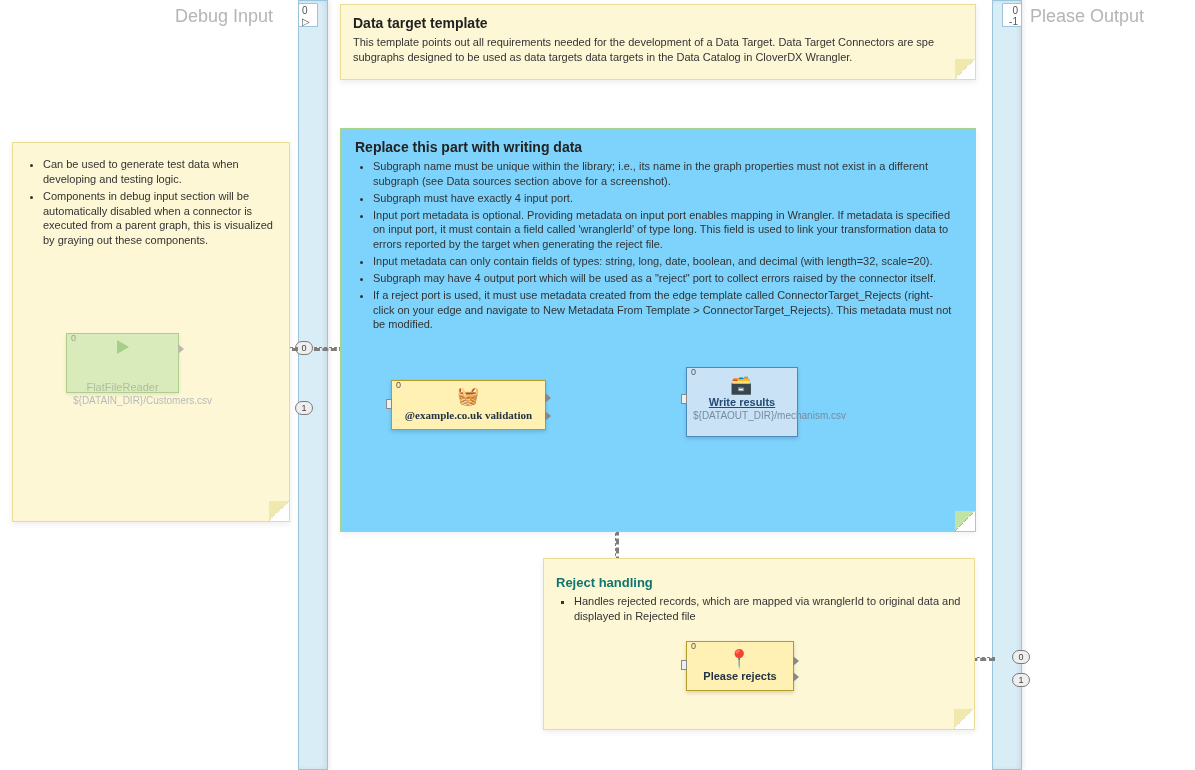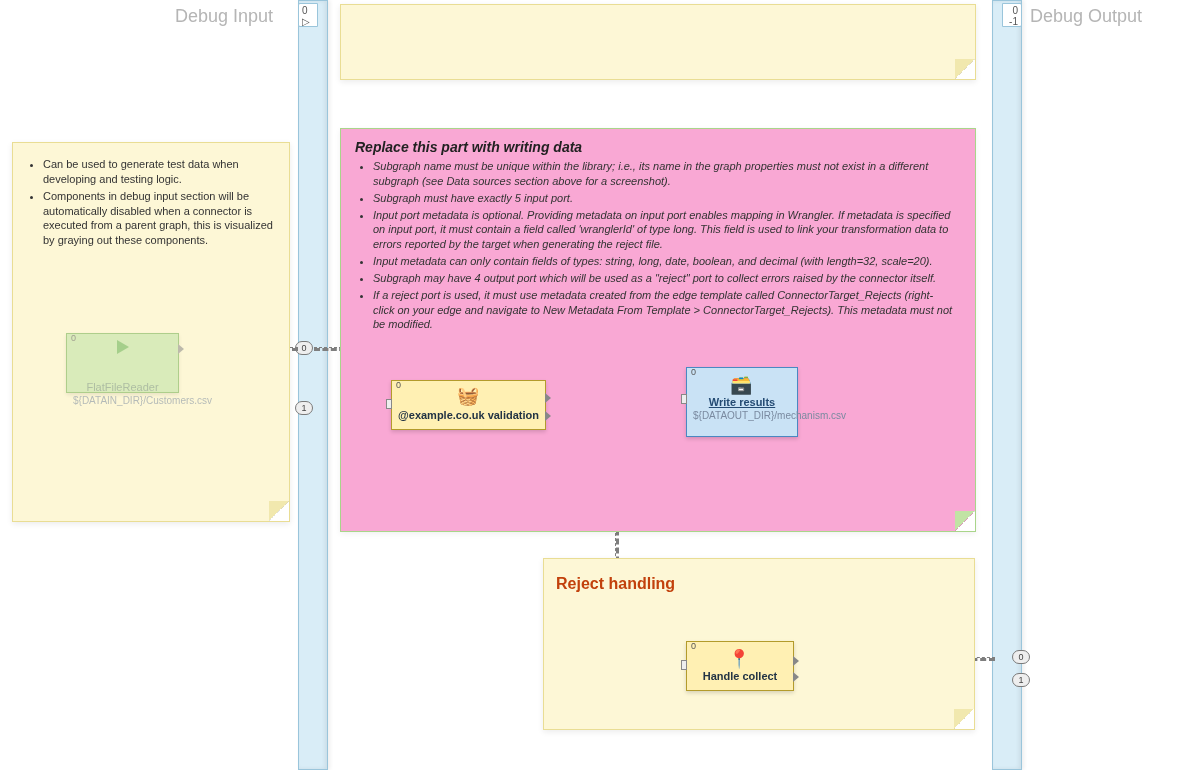--- a/index.html
+++ b/index.html
@@ -64,50 +64,49 @@
     box-shadow: 0 2px 6px rgba(0,0,0,0.08);
   }
   .note h3, .greenbox h3 {
     margin: 0 0 4px 0;
     font-size: 14px;
     font-weight: 600;
     color: #222;
   }
   .note h4 {
     margin: 6px 0 4px 0;
-    font-size: 16px;
+    font-size: 13px;
     font-weight: 600;
-    color: #c2410c;
+    color: #0f766e;
   }
   .note ul, .greenbox ul { margin: 4px 0 0 0; padding-left: 18px; }
   .note li, .greenbox li { margin-bottom: 2px; line-height: 1.35; }
   .corner-fold {
     position: absolute;
     right: 0;
     bottom: 0;
     width: 20px;
     height: 20px;
     background: linear-gradient(135deg, transparent 0 50%, #fff 50% 100%);
   }
   .corner-fold::before {
     content: "";
     position: absolute;
     right: 0; bottom: 0; width: 20px; height: 20px;
     background: linear-gradient(315deg, transparent 0 50%, rgba(0,0,0,0.12) 50% 52%, #f1e8ae 52% 100%);
   }
 
   .greenbox {
     position: absolute;
-    background: #f9a8d4;
+    background: #7dd3fc;
     border: 1px solid #a9d58a;
     padding: 10px 22px 16px 14px;
     font-size: 11px;
     color: #333;
     box-shadow: 0 2px 6px rgba(0,0,0,0.06);
-    font-style: italic;
   }
   .greenbox .corner-fold::before {
     background: linear-gradient(315deg, transparent 0 50%, rgba(0,0,0,0.12) 50% 52%, #c1e3a4 52% 100%);
   }
 
   
   .component {
     position: absolute;
     background: #fff0b3;
     border: 1px solid #b39b2b;
@@ -195,67 +194,72 @@
     display:inline-block; font-size:18px;
   }
   .glyph-pin {
     display:inline-block; font-size:18px; color:#36a336;
   }
 </style>
 </head>
 <body>
 
 <div class="side-label" style="left:175px; top:6px;">Debug Input</div>
-<div class="side-label" style="left:1030px; top:6px;">Debug Output</div>
+<div class="side-label" style="left:1030px; top:6px;">Please Output</div>
 
 <div class="rail" style="left:298px;">
   <div class="rail-tab" style="top:2px;">
     <span>0</span><br>
     <span>▷</span>
   </div>
 </div>
 <div class="port-badge" style="left:295px; top:341px;">0</div>
 <div class="port-badge" style="left:295px; top:401px;">1</div>
 
 <div class="rail rail-right" style="left:992px;">
   <div class="rail-tab" style="top:2px;">
     <span>0</span><br>
     <span>-1</span>
   </div>
 </div>
 <div class="port-badge" style="left:1012px; top:650px;">0</div>
 <div class="port-badge" style="left:1012px; top:673px;">1</div>
 
 <div class="note" style="left:340px; top:4px; width:636px; height:76px; z-index:2;">
+  <h3>Data target template</h3>
+  <div style="line-height:1.35;">This template points out all requirements needed for the development of a Data Target. Data Target Connectors are spe subgraphs designed to be used as data targets data targets in the Data Catalog in CloverDX Wrangler.</div>
   <div class="corner-fold"></div>
 </div>
 
 <div class="note" style="left:12px; top:142px; width:278px; height:380px; z-index:1;">
   <ul>
     <li>Can be used to generate test data when developing and testing logic.</li>
     <li>Components in debug input section will be automatically disabled when a connector is executed from a parent graph, this is visualized by graying out these components.</li>
   </ul>
   <div class="corner-fold"></div>
 </div>
 
 <div class="greenbox" style="left:340px; top:128px; width:636px; height:404px; z-index:2;">
   <h3>Replace this part with writing data</h3>
   <ul>
     <li>Subgraph name must be unique within the library; i.e., its name in the graph properties must not exist in a different subgraph (see Data sources section above for a screenshot).</li>
-    <li>Subgraph must have exactly 5 input port.</li>
+    <li>Subgraph must have exactly 4 input port.</li>
     <li>Input port metadata is optional. Providing metadata on input port enables mapping in Wrangler. If metadata is specified on input port, it must contain a field called 'wranglerId' of type long. This field is used to link your transformation data to errors reported by the target when generating the reject file.</li>
     <li>Input metadata can only contain fields of types: string, long, date, boolean, and decimal (with length=32, scale=20).</li>
     <li>Subgraph may have 4 output port which will be used as a "reject" port to collect errors raised by the connector itself.</li>
     <li>If a reject port is used, it must use metadata created from the edge template called ConnectorTarget_Rejects (right-click on your edge and navigate to New Metadata From Template &gt; ConnectorTarget_Rejects). This metadata must not be modified.</li>
   </ul>
   <div class="corner-fold"></div>
 </div>
 
 <div class="note" style="left:543px; top:558px; width:432px; height:172px; z-index:1;">
   <h4>Reject handling</h4>
+  <ul style="list-style:square;">
+    <li>Handles rejected records, which are mapped via wranglerId to original data and displayed in Rejected file</li>
+  </ul>
   <div class="corner-fold"></div>
 </div>
 
 <div class="h-edge" style="left:180px; top:347px; width:118px;"></div>
 
 <div class="h-edge" style="left:314px; top:347px; width:48px;"></div>
 <div class="v-edge" style="left:362px; top:347px; height:55px;"></div>
 <div class="h-edge" style="left:362px; top:402px; width:30px;"></div>
 
 <div class="h-edge" style="left:545px; top:395px; width:140px;"></div>
@@ -272,34 +276,34 @@
     <span class="glyph-arrow"></span>
   </span>
   <span class="title" style="margin-top:19px; font-weight:400; color:#6e8f7a;">FlatFileReader</span>
   <span class="sub">${DATAIN_DIR}/Customers.csv</span>
   <div class="out-port" style="top:10px;"></div>
 </div>
 
 <div class="component" style="left:391px; top:380px; width:155px; height:50px; z-index:4;">
   <span class="port-lbl">0</span>
   <span class="icon glyph-basket">🧺</span>
-  <span class="title" style="margin-top:0px;">@example.co.uk validation</span>
+  <span class="title" style="margin-top:0px;font-family:Liberation Serif, serif;">@example.co.uk validation</span>
   <div class="in-port" style="top:18px;"></div>
   <div class="out-port" style="top:12px;"></div>
   <div class="out-port" style="top:30px;"></div>
 </div>
 
 <div class="component blue" style="left:686px; top:367px; width:112px; height:70px; z-index:4;">
   <span class="port-lbl">0</span>
   <span class="icon glyph-db">🗃️</span>
   <span class="title" style="margin-top:0; color:#244b73;text-decoration:underline;">Write results</span>
   <span class="sub">${DATAOUT_DIR}/mechanism.csv</span>
   <div class="in-port" style="top:26px;"></div>
 </div>
 
 <div class="component" style="left:686px; top:641px; width:108px; height:50px; z-index:4;">
   <span class="port-lbl">0</span>
   <span class="icon glyph-pin">📍</span>
-  <span class="title" style="margin-top:0;">Handle collect</span>
+  <span class="title" style="margin-top:0;">Please rejects</span>
   <div class="in-port" style="top:18px;"></div>
   <div class="out-port" style="top:14px;"></div>
   <div class="out-port" style="top:30px;"></div>
 </div>
 
 </body></html>

